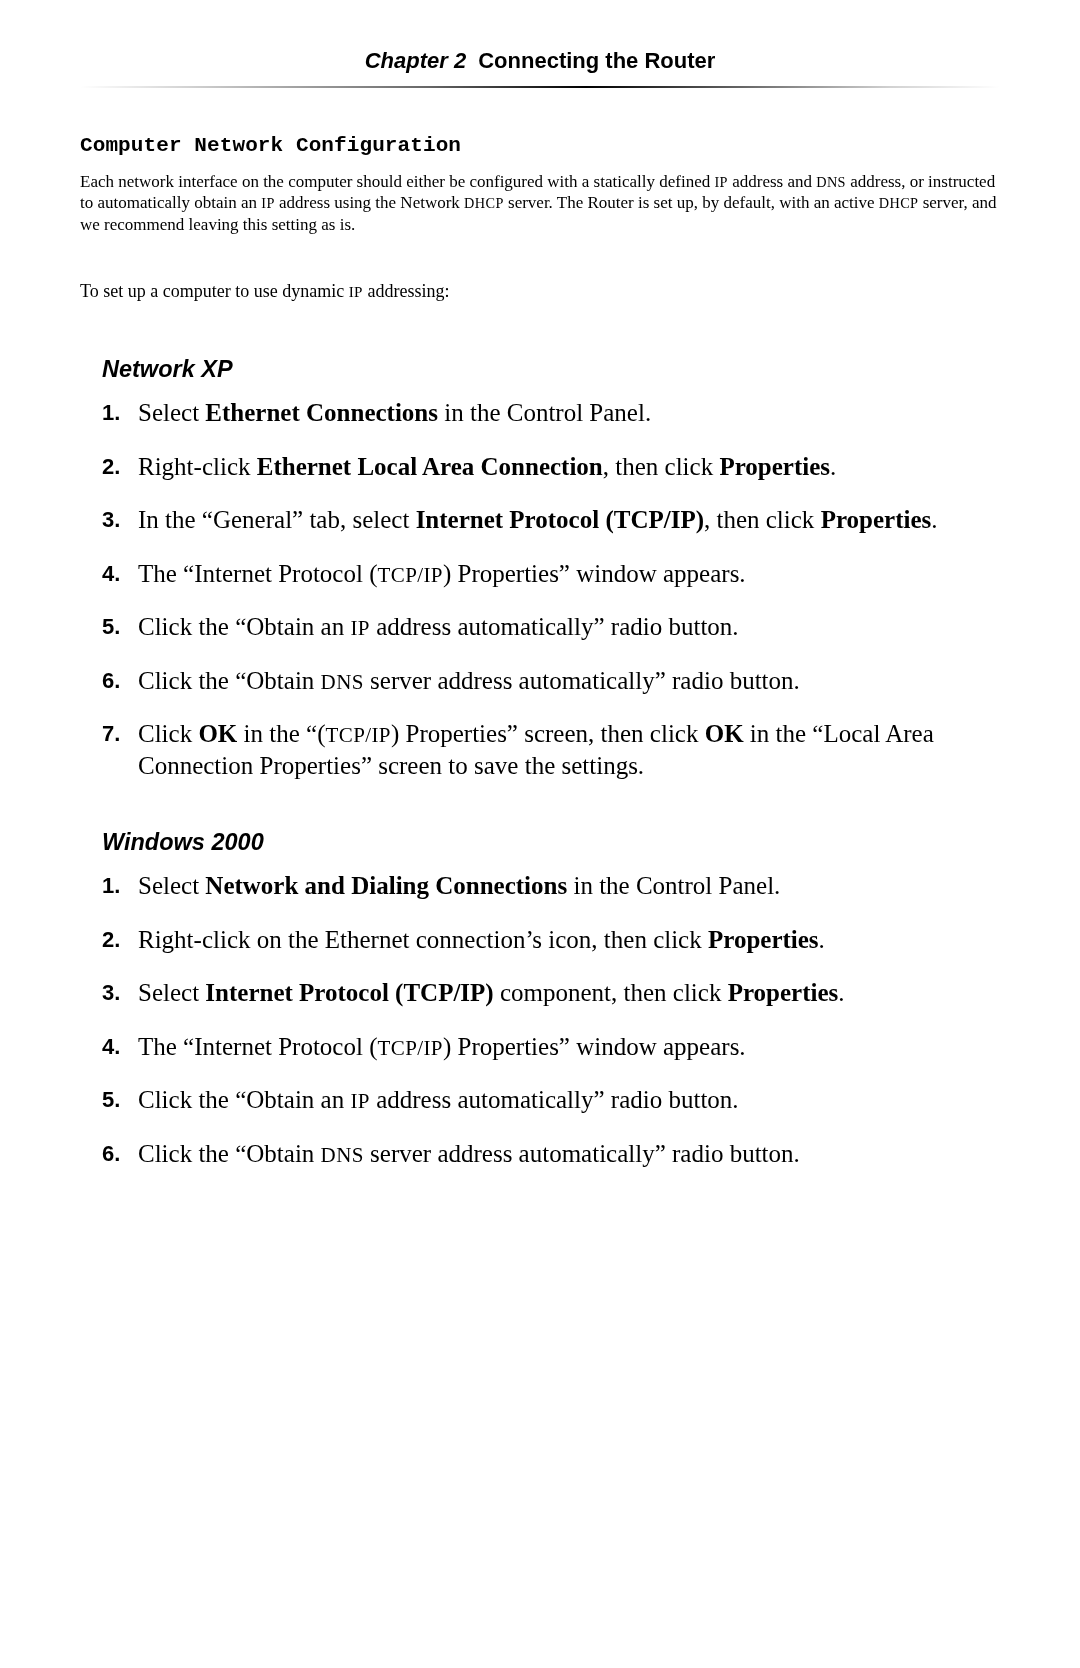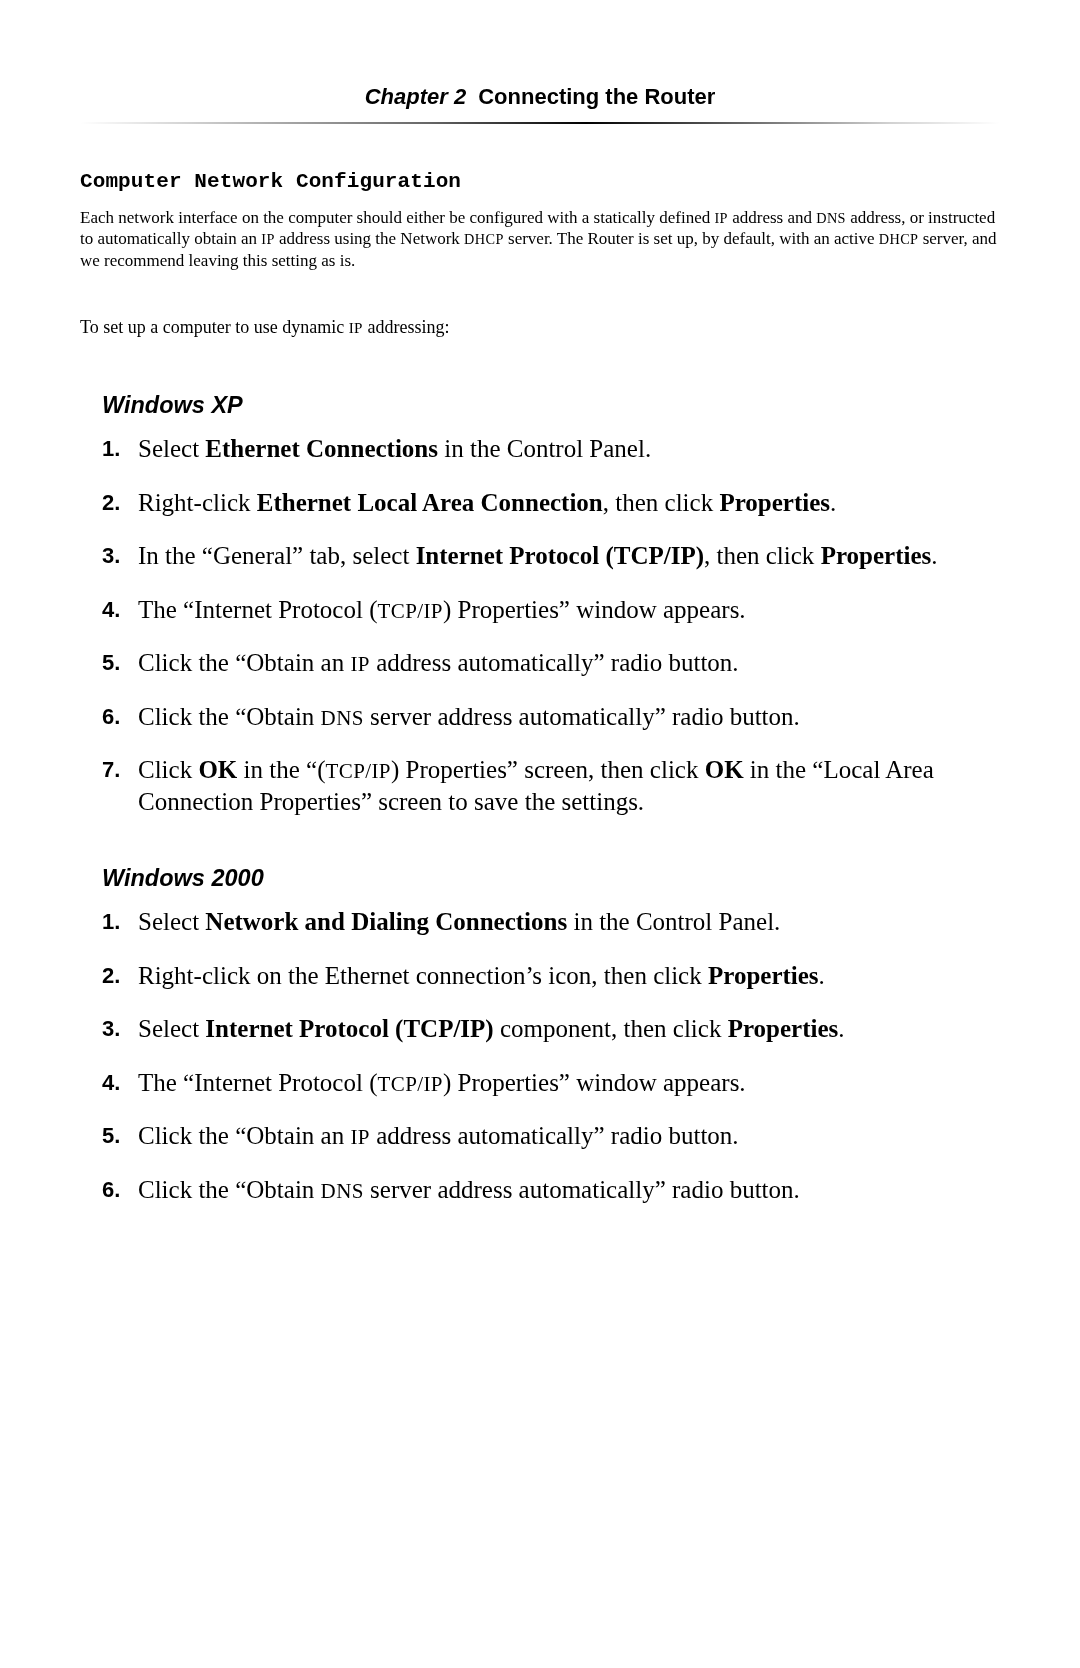--- a/index.html
+++ b/index.html
@@ -7,21 +7,20 @@
     padding: 0;
     background: #fff;
   }
   .page {
     width: 1080px;
     height: 1336px;
     position: relative;
     font-family: "Minion Pro", "Adobe Garamond Pro", Garamond, Georgia, "Times New Roman", serif;
     color: #000;
     box-sizing: border-box;
-    margin-top: 36px;
   }
   .header {
     position: absolute;
     top: 48px;
     left: 0;
     width: 1080px;
     text-align: center;
     font-family: "Myriad Pro", "Segoe UI", "Helvetica Neue", Arial, sans-serif;
     font-size: 22px;
   }
@@ -127,21 +126,21 @@
     <span class="chap">Chapter 2 </span><span class="title">Connecting the Router</span>
   </div>
 
   <div class="hr-top"></div>
 
   <div class="content">
     <h1 class="section">Computer Network Configuration</h1>
     <p class="body">Each network interface on the computer should either be configured with a statically defined <span class="sc">IP</span> address and <span class="sc">DNS</span> address, or instructed to automatically obtain an <span class="sc">IP</span> address using the Network <span class="sc">DHCP</span> server. The Router is set up, by default, with an active <span class="sc">DHCP</span> server, and we recommend leaving this setting as is.</p>
     <p class="lead">To set up a computer to use dynamic <span class="sc">IP</span> addressing:</p>
     <div id="groups-mount">
-        <h3 class="subsub">Windows XP</h3>
+        <h3 class="subsub">Network XP</h3>
         <ol class="steps">
           <li>
             <span class="num">1.</span>
             <span>Select <b>Ethernet Connections</b> in the Control Panel.</span>
           </li>
           <li>
             <span class="num">2.</span>
             <span>Right-click <b>Ethernet Local Area Connection</b>, then click <b>Properties</b>.</span>
           </li>
           <li>

